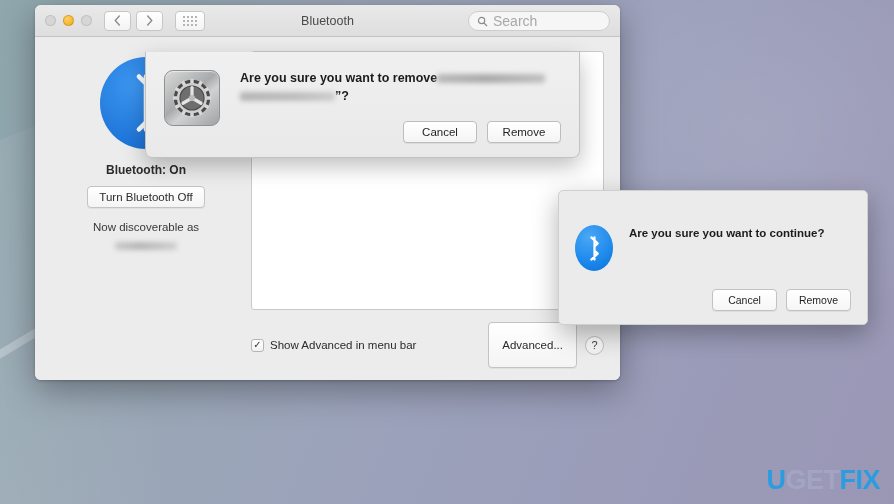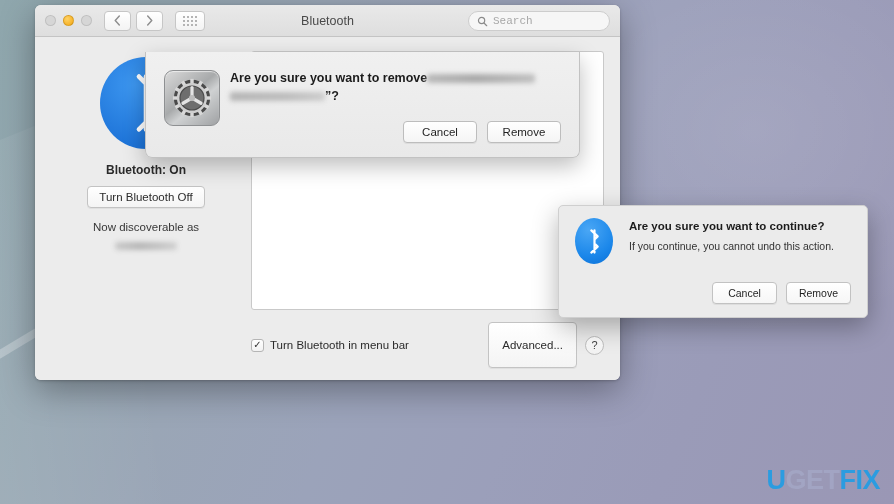--- a/index.html
+++ b/index.html
@@ -140,23 +140,22 @@
     align-items: center;
     padding: 0 8px;
     gap: 5px;
   }
   #search-field .mag {
     width: 11px; height: 11px;
     flex: 0 0 11px;
     color: #8b8b8b;
   }
   #search-field .ph {
-    font-size: 11px;
+    font-size: 14px;
     color: #a8a8a8;
-    font-family: Liberation Mono, monospace;
   }
 
   
   #prefs-body {
     flex: 1;
     display: flex;
     background: #ececec;
     padding: 14px 16px 12px 16px;
     position: relative;
   }
@@ -281,21 +280,21 @@
     position: absolute;
     left: 110px; top: 47px;
     width: 435px;
     background: linear-gradient(#f0f0f0, #e9e9e9);
     border: 1px solid #c2c2c2;
     border-top: none;
     border-radius: 0 0 7px 7px;
     box-shadow: 0 8px 22px rgba(0,0,0,0.26);
     padding: 16px 18px 14px 18px;
     display: flex;
-    gap: 10px;
+    gap: 20px;
   }
   #sheet-icon-wrap { flex: 0 0 56px; padding-top: 2px; }
   #gear-icon {
     width: 56px; height: 56px;
     border-radius: 9px;
     background: linear-gradient(140deg, #dadada, #a8aaab 45%, #cfd1d2 60%, #9fa1a3);
     border: 1px solid #8e9092;
     display: flex; align-items: center; justify-content: center;
     box-shadow: inset 0 1px 1px rgba(255,255,255,0.6);
   }
@@ -346,27 +345,27 @@
     border-radius: 4px;
     padding: 4px 0;
     width: 74px;
     text-align: center;
     box-shadow: 0 1px 0 rgba(0,0,0,0.06);
   }
 
   
   #continue-dialog {
     position: absolute;
-    left: 558px; top: 205px;
+    left: 558px; top: 190px;
     width: 310px;
     background: #ebebeb;
     border: 1px solid #cfcfcf;
     border-radius: 5px;
     box-shadow: 0 9px 26px rgba(0,0,0,0.30);
-    padding: 10px 16px 13px 16px;
+    padding: 32px 16px 13px 16px;
   }
   #continue-row { display: flex; gap: 16px; }
   #bt-badge {
     flex: 0 0 38px;
     width: 38px; height: 46px;
     border-radius: 19px/23px;
     background: radial-gradient(circle at 36% 26%, #4aa7f5, #1b87ea 62%, #0a6fd6);
     display: flex; align-items: center; justify-content: center;
     margin-top: 2px;
   }
@@ -487,21 +486,21 @@
         <button id="toggle-bt-button">Turn Bluetooth Off</button>
         <div id="discoverable-label">Now discoverable as</div>
         <div id="discoverable-name" class="redacted"></div>
       </div>
 
       <div id="right-pane">
         <div id="device-list"></div>
         <div id="bottom-bar">
           <label id="menubar-check">
             <span class="checkbox">✓</span>
-            <span>Turn Bluetooth in menu bar</span>
+            <span>Show Advanced in menu bar</span>
           </label>
           <div id="bottom-spacer"></div>
           <button id="advanced-button">Advanced...</button>
           <button id="help-button">?</button>
         </div>
       </div>
     </div>
 
     <div id="remove-sheet">
       <div id="sheet-icon-wrap">
@@ -551,21 +550,20 @@
 
   <div id="continue-dialog">
     <div id="continue-row">
       <div id="bt-badge">
         <svg viewBox="0 0 24 34">
           <path d="M8 3 L16 10.5 L12 14.5 L12 3 L12 31 L12 19.5 L16 23.5 L8 31" fill="none" stroke="#ffffff" stroke-width="2.8" stroke-linejoin="round" stroke-linecap="round"></path>
         </svg>
       </div>
       <div id="continue-text">
         <div id="continue-title">Are you sure you want to continue?</div>
-        <div id="continue-message">If you continue, you cannot undo this action.</div>
       </div>
     </div>
     <div id="continue-buttons">
       <button class="dlg-btn">Cancel</button>
       <button class="dlg-btn">Remove</button>
     </div>
   </div>
 
   <div id="watermark">
     <span class="wm-u">U</span><span class="wm-get">GET</span><span class="wm-fix">FIX</span>

